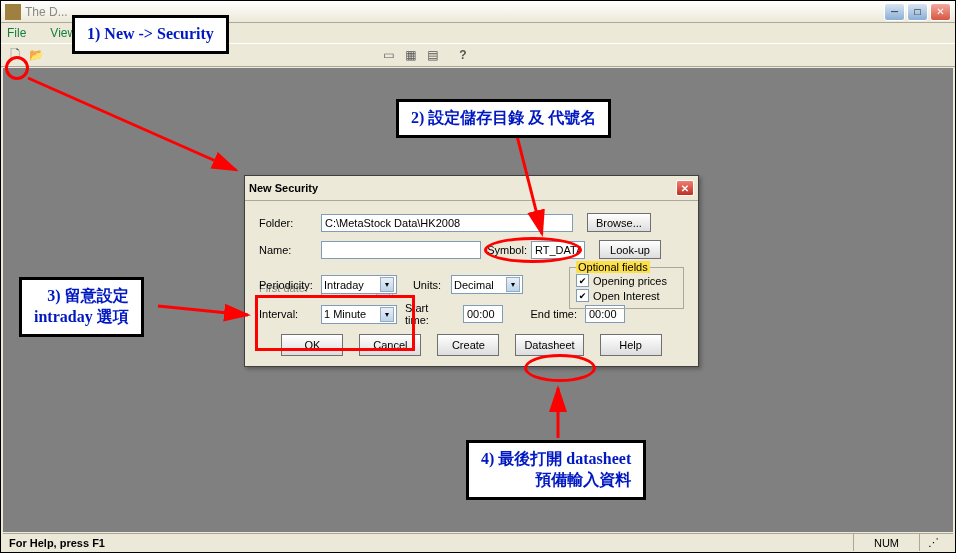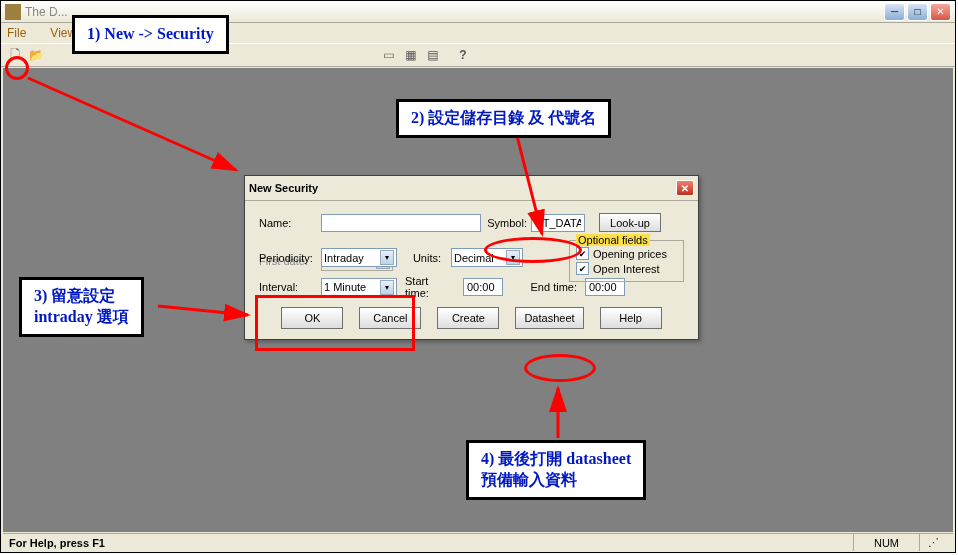--- a/index.html
+++ b/index.html
@@ -7,24 +7,24 @@
 
 
 .main-window { width: 956px; height: 553px; border: 1px solid #000; position: relative; background: #ece9d8; }
 .titlebar { height: 22px; background: linear-gradient(to bottom, #fff, #ece9d8); border-bottom: 1px solid #aca899; display: flex; align-items: center; padding: 0 4px; }
 .titlebar-icon { width: 16px; height: 16px; background: #a08040; margin-right: 4px; }
 .titlebar-text { flex: 1; color: #888; font-size: 12px; }
 .winbtns { display: flex; gap: 2px; }
 .winbtn { width: 21px; height: 18px; border: 1px solid #fff; background: linear-gradient(#d7e4f2, #8aaed6); border-radius: 3px; display: flex; align-items: center; justify-content: center; font-size: 10px; }
 .winbtn.close { background: linear-gradient(#f5a8a0, #d65640); color: #fff; }
 
-.menubar { height: 20px; background: #ece9d8; display: flex; align-items: center; padding: 0 6px; gap: 24px; color: #a16207; font-size: 12px; }
-
-
-.ann-box { position: absolute; background: #fff; border: 3px solid #000; padding: 6px 12px; font-weight: bold; color: #0018c2; font-size: 16px; font-family: "Times New Roman", serif; z-index: 50; text-align: left; line-height: 1.3; }
+.menubar { height: 20px; background: #ece9d8; display: flex; align-items: center; padding: 0 6px; gap: 24px; color: #15803d; font-size: 12px; }
+
+
+.ann-box { position: absolute; background: #fff; border: 3px solid #000; padding: 6px 12px; font-weight: bold; color: #0018c2; font-size: 16px; font-family: "Times New Roman", serif; z-index: 50; text-align: right; line-height: 1.3; }
 
 .toolbar { height: 24px; background: #ece9d8; border-top: 1px solid #fff; border-bottom: 1px solid #aca899; display: flex; align-items: center; padding: 0 4px; gap: 2px; }
 .tbtn { width: 20px; height: 20px; display: flex; align-items: center; justify-content: center; font-size: 12px; color: #555; }
 .tbtn.sep { width: 6px; }
 
 .client { position: absolute; top: 67px; left: 2px; right: 2px; bottom: 20px; background: #808080; }
 
 .statusbar { position: absolute; left: 2px; right: 2px; bottom: 1px; height: 18px; background: #ece9d8; border-top: 1px solid #aca899; display: flex; align-items: center; padding: 0 6px; font-size: 11px; }
 .status-left { flex: 1; font-weight: bold; }
 .status-cell { border-left: 1px solid #aca899; padding: 0 20px; height: 100%; display: flex; align-items: center; }
@@ -101,20 +101,26 @@
   </div>
 </div>
 
 <div class="dialog">
   <div class="dlg-title">
     <span class="dlg-title-text">New Security</span>
     <div class="dlg-close">✕</div>
   </div>
   <div class="dlg-body">
     <div class="row">
+      <span class="lbl">Folder:</span>
+      <input class="inp" style="width: 252px;" value="C:\MetaStock Data\HK2008">
+      <div style="width:6px"></div>
+      <button class="btn small" style="min-width:62px">Browse...</button>
+    </div>
+    <div class="row">
       <span class="lbl">Name:</span>
       <input class="inp" style="width: 160px;" value="">
       <span style="width:42px;text-align:right">Symbol:</span>
       <input class="inp" style="width: 54px;" value="RT_DATA">
       <div style="width:6px"></div>
       <button class="btn small" style="min-width:62px">Look-up</button>
     </div>
     <div class="row">
       <span class="lbl dim">First date:</span>
       <div class="sel" style="width:72px;background:#ece9d8;border-color:#aca899">

